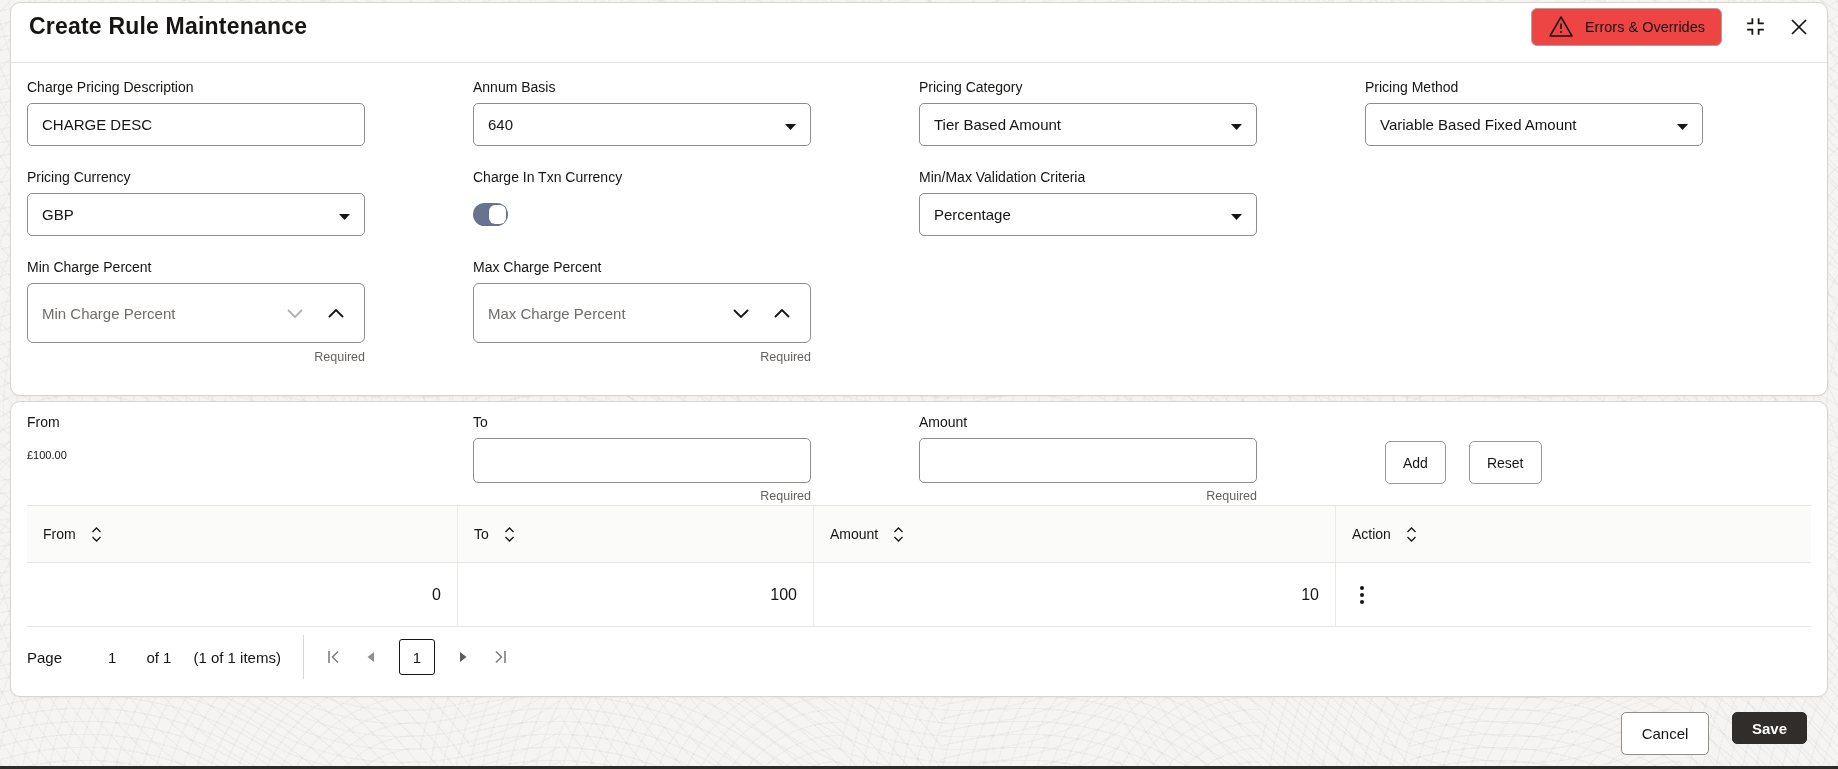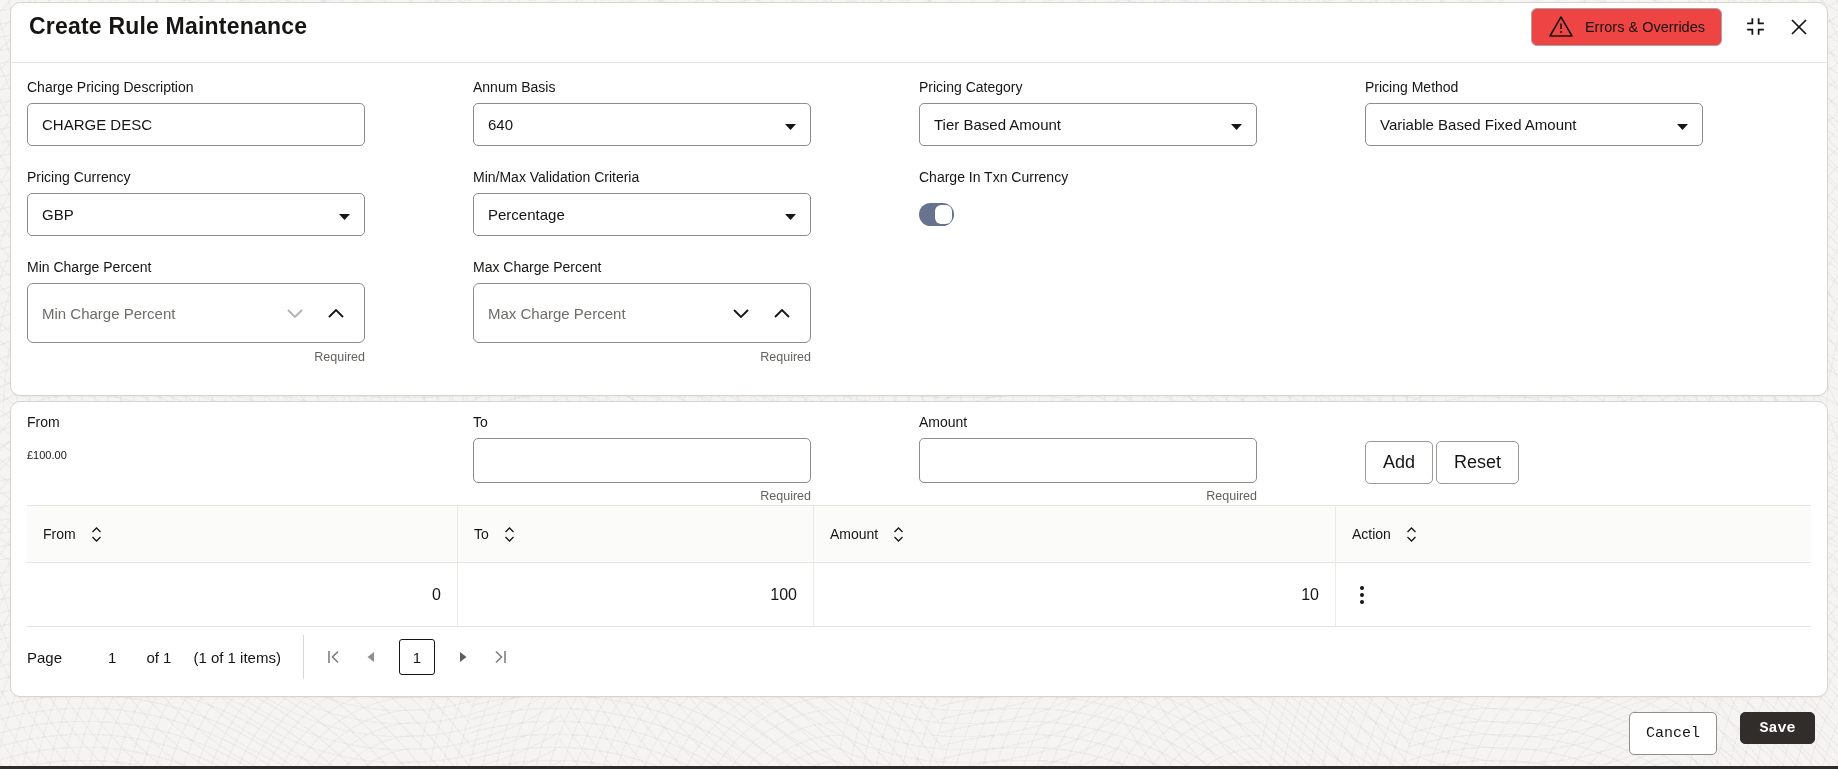--- a/index.html
+++ b/index.html
@@ -78,21 +78,21 @@
   
   .tier-row { display: grid; grid-template-columns: 446px 446px 446px 1fr; padding: 12px 16px 0 16px; }
   .static-value { font-size: 11px; margin-top: 19px; }
   .tier-input { width: 338px; height: 45px; border: 1px solid #8f8c8a; border-radius: 5px;
     font-family: inherit; font-size: 15px; padding: 0 14px; }
   .tier-req { width: 338px; margin-top: 6px; text-align: right; font-size: 12.5px; color: #65615e; }
   .add-reset { padding-top: 27px; display: flex; gap: 3px; }
   .btn-plain {
     height: 43px; padding: 0 17px; background: #fff;
     border: 1px solid #9c9997; border-radius: 5px;
-    font-family: inherit; font-size: 18px; color: #161513; cursor: pointer;
+    font-family: inherit; font-size: 14px; color: #161513; cursor: pointer; margin-left: 20px;
   }
 
   
   .grid-table { margin: 2px 16px 0 16px; border-top: 1px solid #e7e4e1; }
   .t-head, .t-row { display: grid; grid-template-columns: 431px 356px 522px 1fr; }
   .t-head { height: 57px; background: #fbfbfa; border-bottom: 1px solid #e7e4e1; }
   .t-row { height: 64px; background: #fff; border-bottom: 1px solid #e7e4e1; }
   .th-cell { display: flex; align-items: center; gap: 15px; padding: 0 16px; font-size: 14px; }
   .t-head > div, .t-row > div { border-right: 1px solid #eceae7; }
   .t-head > div:last-child, .t-row > div:last-child { border-right: none; }
@@ -108,21 +108,21 @@
   .pg-of { margin-left: 30px; }
   .pg-items { margin-left: 22px; }
   .pg-divider { width: 1px; height: 44px; background: #dbd8d4; margin: 0 22px 0 22px; }
   .pg-nav { display: flex; align-items: center; gap: 24px; }
   .pg-box {
     width: 36px; height: 36px; border: 1.5px solid #161513; border-radius: 3px;
     display: flex; align-items: center; justify-content: center; font-size: 15px; cursor: pointer;
   }
 
   
-  .footer-actions { position: absolute; top: 712px; right: 23px; display: flex; gap: 23px; font-family: Liberation Mono, monospace; }
+  .footer-actions { position: absolute; top: 712px; right: 31px; display: flex; gap: 23px; }
   .btn-cancel {
     width: 88px; height: 43px; background: #fff; border: 1px solid #908d8a; border-radius: 5px;
     font-family: inherit; font-size: 15px; color: #161513; cursor: pointer;
   }
   .btn-save {
     width: 75px; height: 32px; background: #312d2a; border: 1px solid #312d2a; border-radius: 5px;
     font-family: inherit; font-size: 15px; font-weight: 700; color: #ffffff; cursor: pointer;
   }
   .bottom-edge { position: absolute; left: 0; right: 0; bottom: 0; height: 3px; background: #2e2b28; }
 </style>
@@ -197,34 +197,34 @@
     <div class="field">
       <label class="field-label">Pricing Currency</label>
       <div class="select">
         <span>GBP</span>
         <span><svg width="11" height="6" viewBox="0 0 11 6">
               <path d="M0 0 H11 L5.5 6 Z" fill="#161513"></path>
             </svg></span>
       </div>
     </div>
     <div class="field">
-      <label class="field-label">Min/Max Validation Criteria</label>
-      <div class="select">
-        <span>Percentage</span>
-        <span><svg width="11" height="6" viewBox="0 0 11 6">
-              <path d="M0 0 H11 L5.5 6 Z" fill="#161513"></path>
-            </svg></span>
-      </div>
-    </div>
-    <div class="field">
       <label class="field-label">Charge In Txn Currency</label>
       <div class="control-slot">
         <div class="toggle">
           <div class="toggle-knob"></div>
         </div>
+      </div>
+    </div>
+    <div class="field">
+      <label class="field-label">Min/Max Validation Criteria</label>
+      <div class="select">
+        <span>Percentage</span>
+        <span><svg width="11" height="6" viewBox="0 0 11 6">
+              <path d="M0 0 H11 L5.5 6 Z" fill="#161513"></path>
+            </svg></span>
       </div>
     </div>
     <div></div>
 
     <div class="field">
       <label class="field-label">Min Charge Percent</label>
       <div class="stepper">
         <span class="stepper-ph">Min Charge Percent</span>
         <span class="chev">
             <svg width="16" height="9" viewBox="0 0 16 9">

